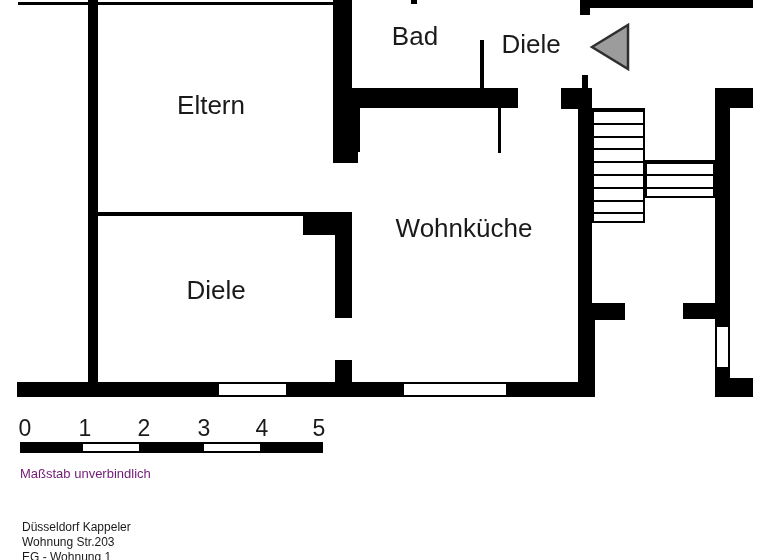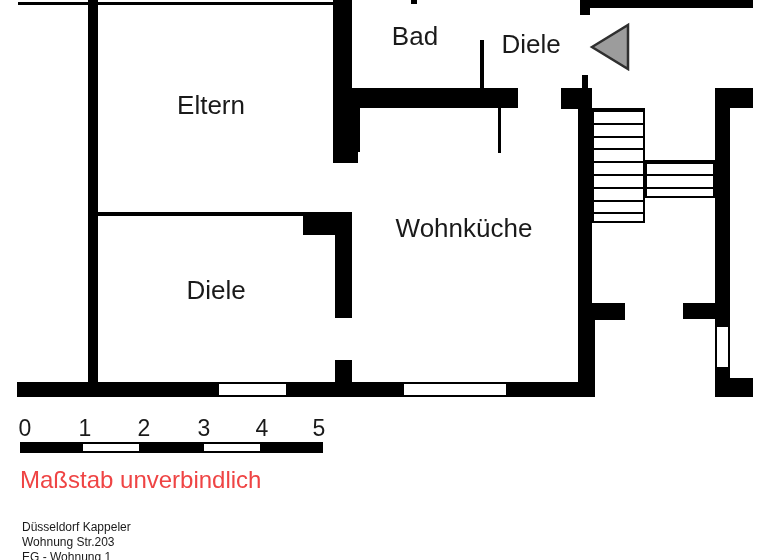--- a/index.html
+++ b/index.html
@@ -19,21 +19,21 @@
     background-image:repeating-linear-gradient(to bottom,#000 0px,#000 2px,#fff 2px,#fff 12.8px);
   }
   .stair.right{background-image:repeating-linear-gradient(to bottom,#000 0px,#000 2px,#fff 2px,#fff 12.4px);}
   .tick{
     position:absolute;transform:translateX(-50%);
     font-size:23px;color:#1a1a1a;
   }
   .seg{position:absolute;height:11px;box-sizing:border-box;}
   .seg.black{background:#000;}
   .seg.white{background:#fff;border:2px solid #000;}
-  #scale-note{position:absolute;left:20px;top:466px;font-size:24px;color:#ef4444;}
+  #scale-note{position:absolute;left:20px;top:466px;font-size:13px;color:#701a75;}
   #footer{position:absolute;left:22px;top:520px;font-size:12px;line-height:15px;color:#1a1a1a;}
   svg{position:absolute;display:block;}
 </style>
 </head>
 <body>
 
 <div id="stage">
 
   <div class="w" style="left:18px;top:2px;width:315px;height:3px;"></div>
   <div class="w" style="left:88px;top:0px;width:10px;height:397px;"></div>

